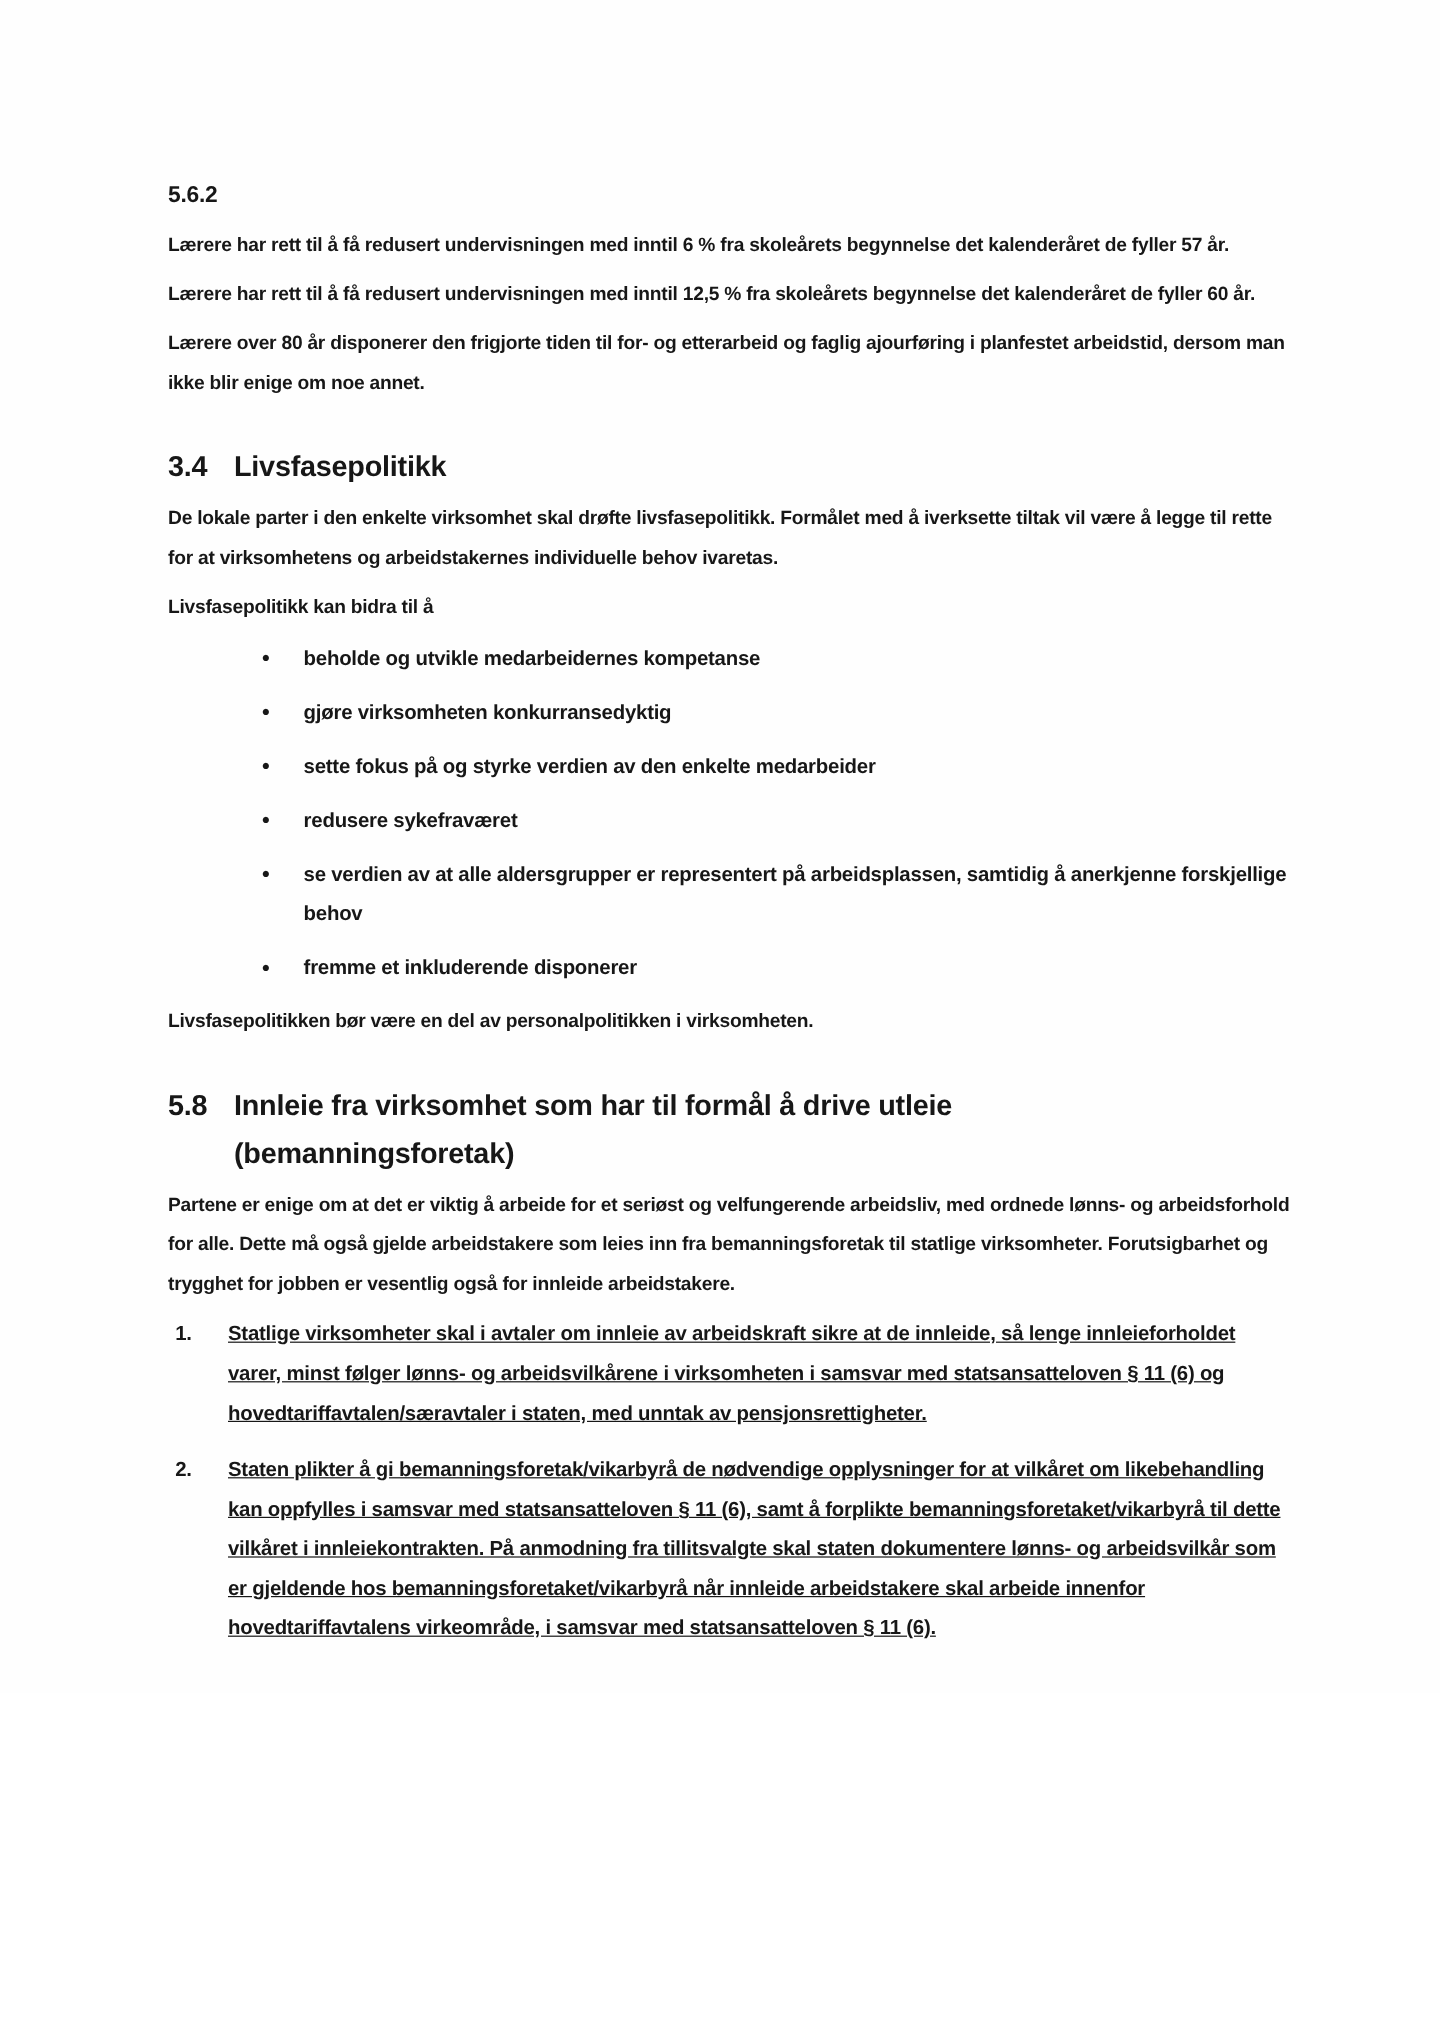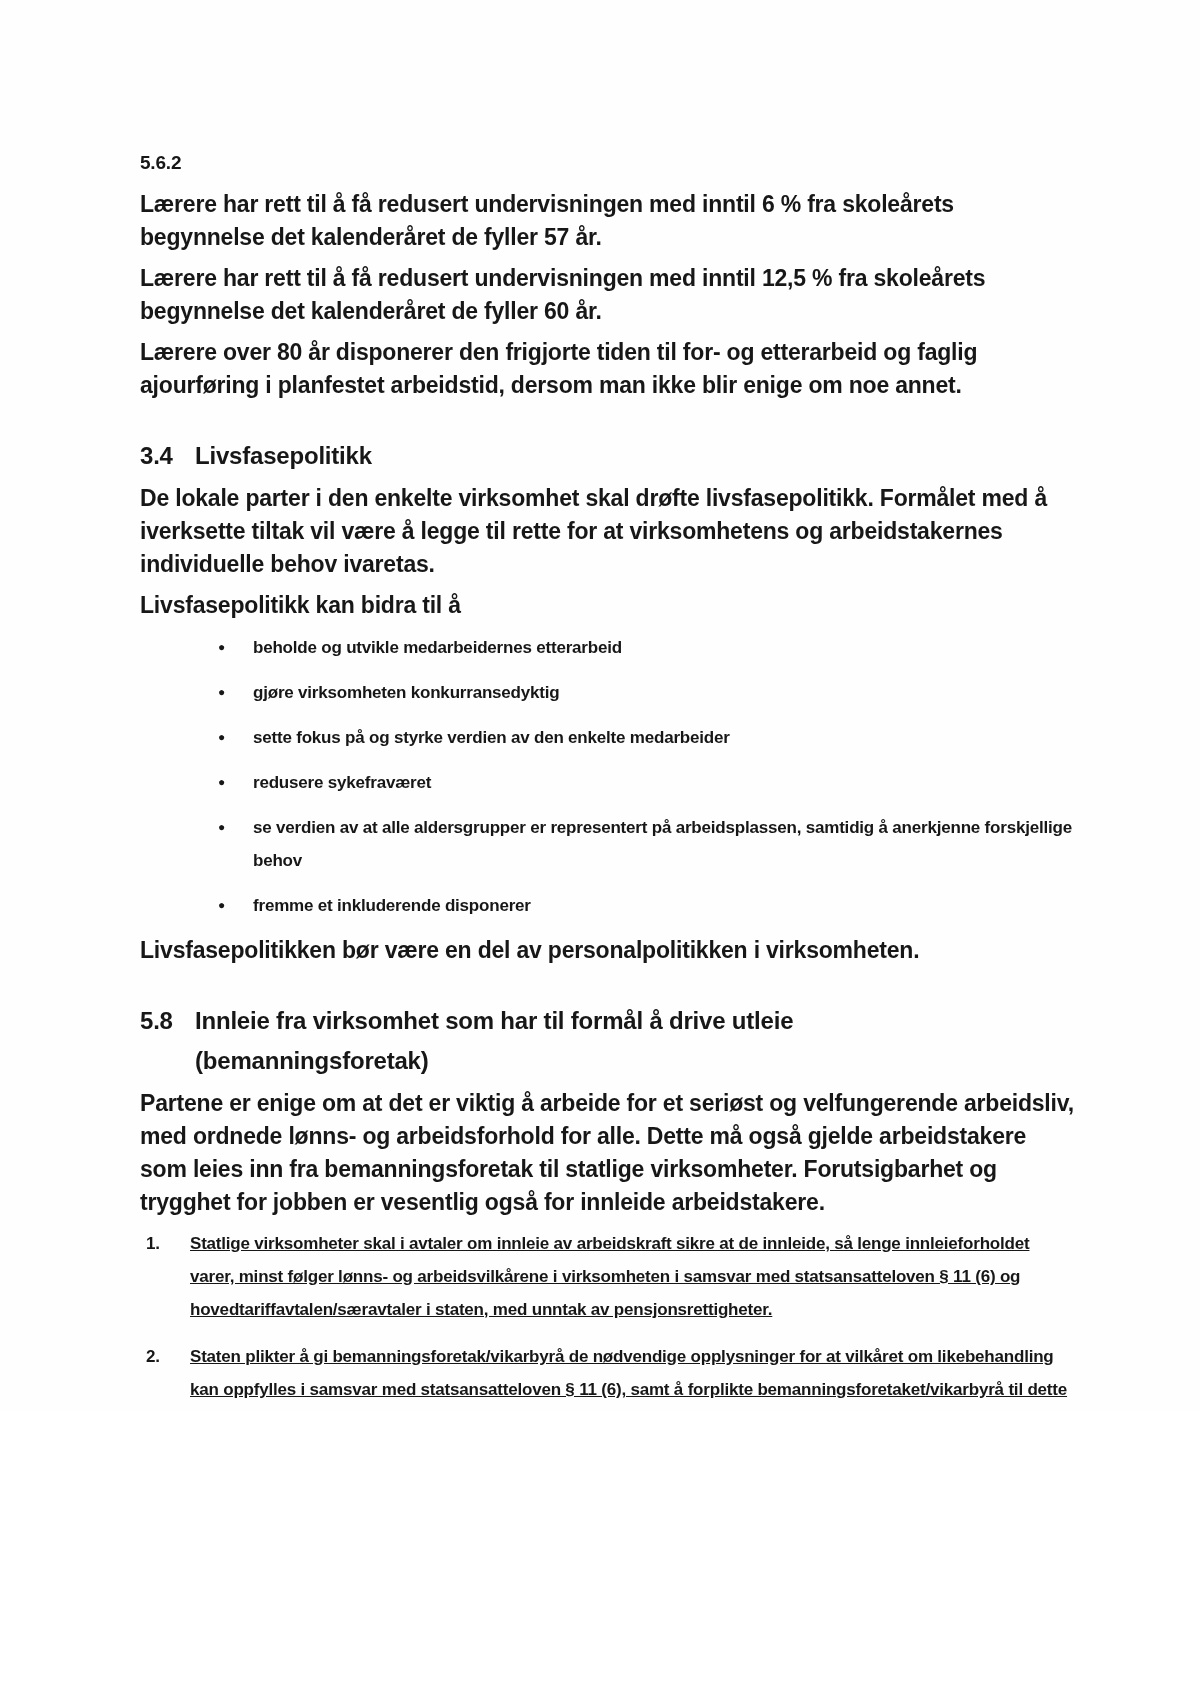--- a/index.html
+++ b/index.html
@@ -16,21 +16,21 @@
     padding: 150px 125px 0 140px;
     background: #fefefe;
     color: #171717;
     font-family: "Liberation Sans", sans-serif;
     font-weight: 600;
     letter-spacing: -0.2px;
     -webkit-font-smoothing: antialiased;
   }
   p {
     margin: 0 0 8px 0;
-    font-size: 23px;
+    font-size: 16px;
     line-height: 33px;
   }
   h3.sub-heading {
     display: flex;
     margin: 0 0 13px 0;
     font-size: 19px;
     line-height: 25px;
     font-weight: 700;
   }
   h3.sub-heading .h-num {
@@ -113,21 +113,21 @@
   <section>
     <h2 class="section-heading">
       <span class="h-num">3.4</span>
       <span class="h-title">Livsfasepolitikk</span>
     </h2>
     <p>De lokale parter i den enkelte virksomhet skal drøfte livsfasepolitikk. Formålet med å iverksette tiltak vil være å legge til rette for at virksomhetens og arbeidstakernes individuelle behov ivaretas.</p>
     <p>Livsfasepolitikk kan bidra til å</p>
     <ul class="bullet-list">
       <li>
         <span class="bullet-dot">●</span>
-        <span>beholde og utvikle medarbeidernes etterarbeid</span>
+        <span>beholde og utvikle medarbeidernes kompetanse</span>
       </li>
       <li>
         <span class="bullet-dot">●</span>
         <span>gjøre virksomheten konkurransedyktig</span>
       </li>
       <li>
         <span class="bullet-dot">●</span>
         <span>sette fokus på og styrke verdien av den enkelte medarbeider</span>
       </li>
       <li>

